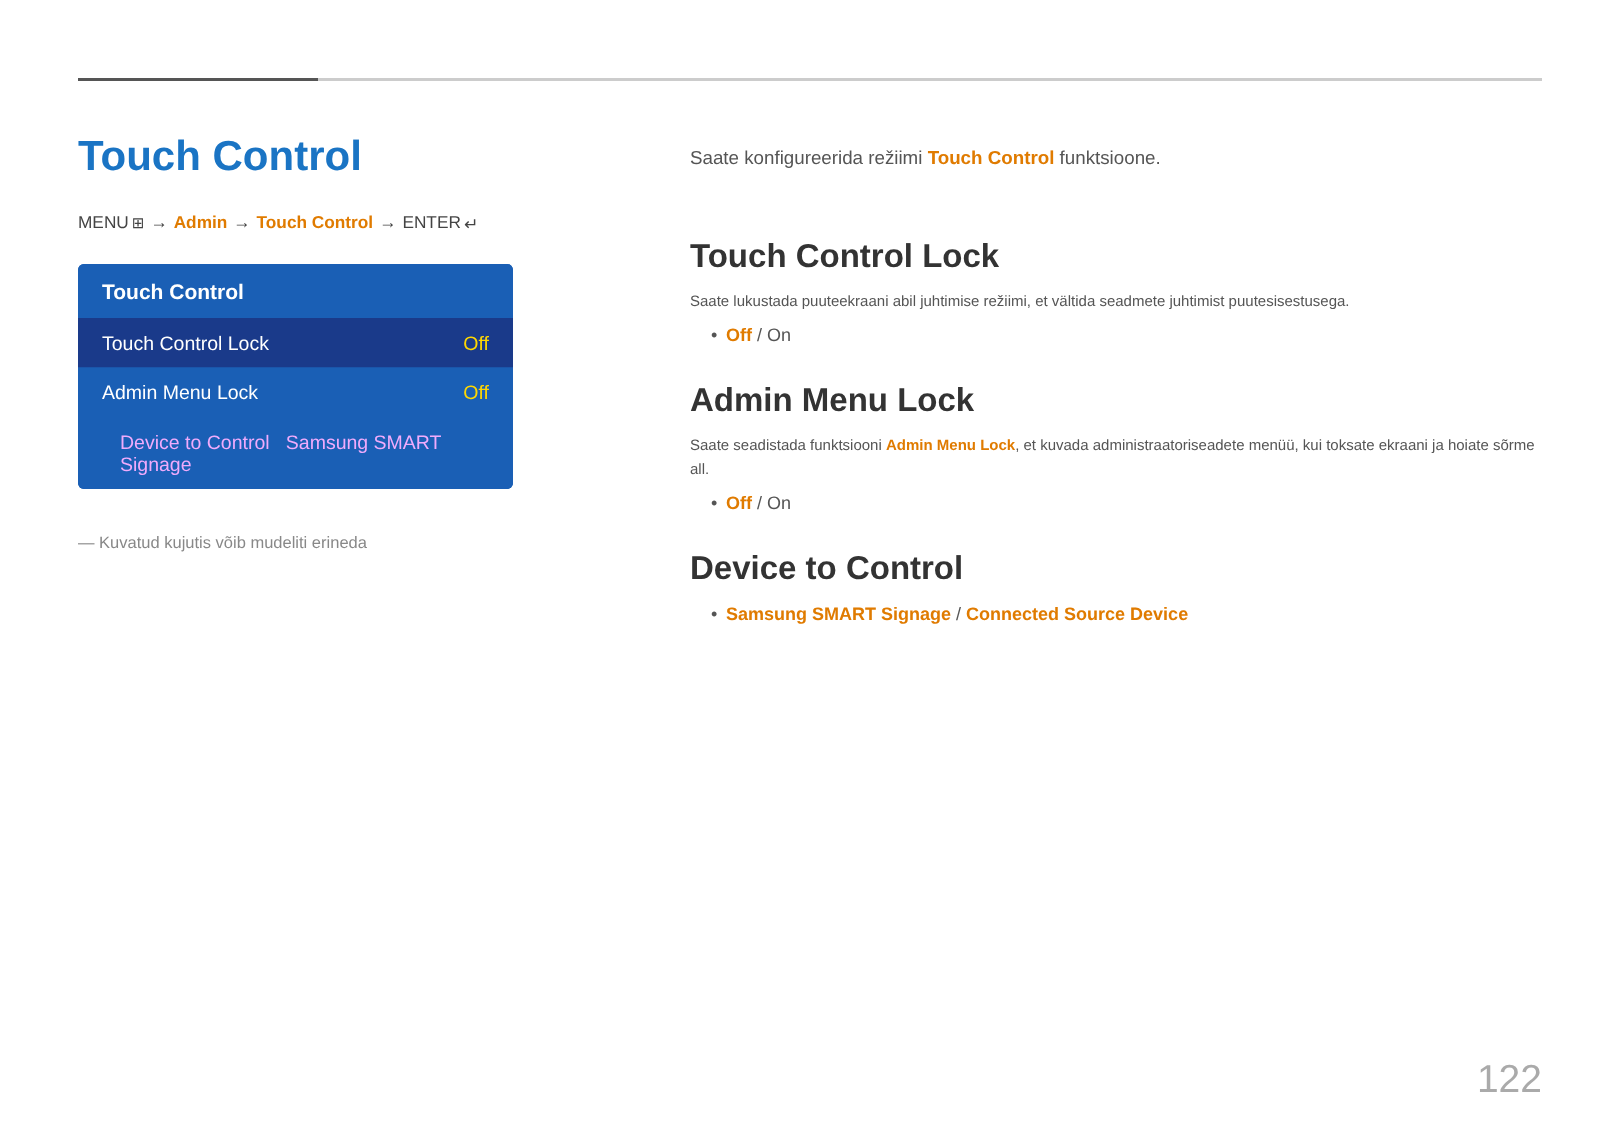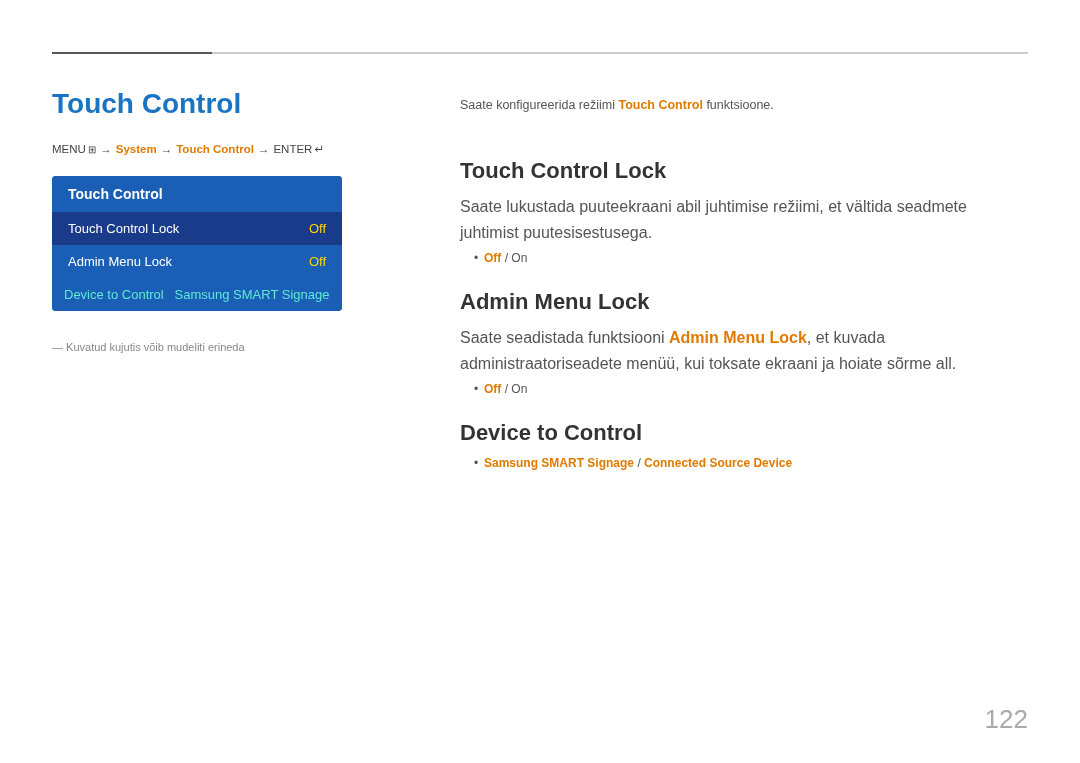--- a/index.html
+++ b/index.html
@@ -112,23 +112,23 @@
     }
 
     .menu-item .item-value.off {
       color: #ffd700;
     }
 
     .menu-item-last {
       display: flex;
       justify-content: space-between;
       align-items: flex-start;
-      padding: 9px 12px;
+      padding: 9px 28px;
       font-size: 13px;
-      color: #5eead4;
+      color: #f0abfc;
       background: #1a5fb5;
     }
 
     .footnote {
       margin-top: 30px;
       font-size: 11px;
       color: #888;
     }
 
     .footnote::before {
@@ -156,21 +156,21 @@
     }
 
     .section-title {
       font-size: 22px;
       font-weight: bold;
       color: #333;
       margin-bottom: 10px;
     }
 
     .section-body {
-      font-size: 16px;
+      font-size: 10px;
       color: #555;
       line-height: 1.6;
       margin-bottom: 6px;
     }
 
     .section-body .orange {
       color: #e07b00;
       font-weight: bold;
     }
 
@@ -218,21 +218,21 @@
 <div class="top-line"></div>
 <div class="top-line-accent"></div>
 
 <div class="left-column">
   <h1 class="page-title">Touch Control</h1>
 
   <div class="menu-path">
     <span>MENU</span>
     <span style="font-size:10px;">⊞</span>
     <span class="arrow">→</span>
-    <span class="orange">System</span>
+    <span class="orange">Admin</span>
     <span class="arrow">→</span>
     <span class="orange">Touch Control</span>
     <span class="arrow">→</span>
     <span>ENTER</span>
     <span>↵</span>
   </div>
 
   <div class="menu-box">
     <div class="menu-box-header">Touch Control</div>
 

